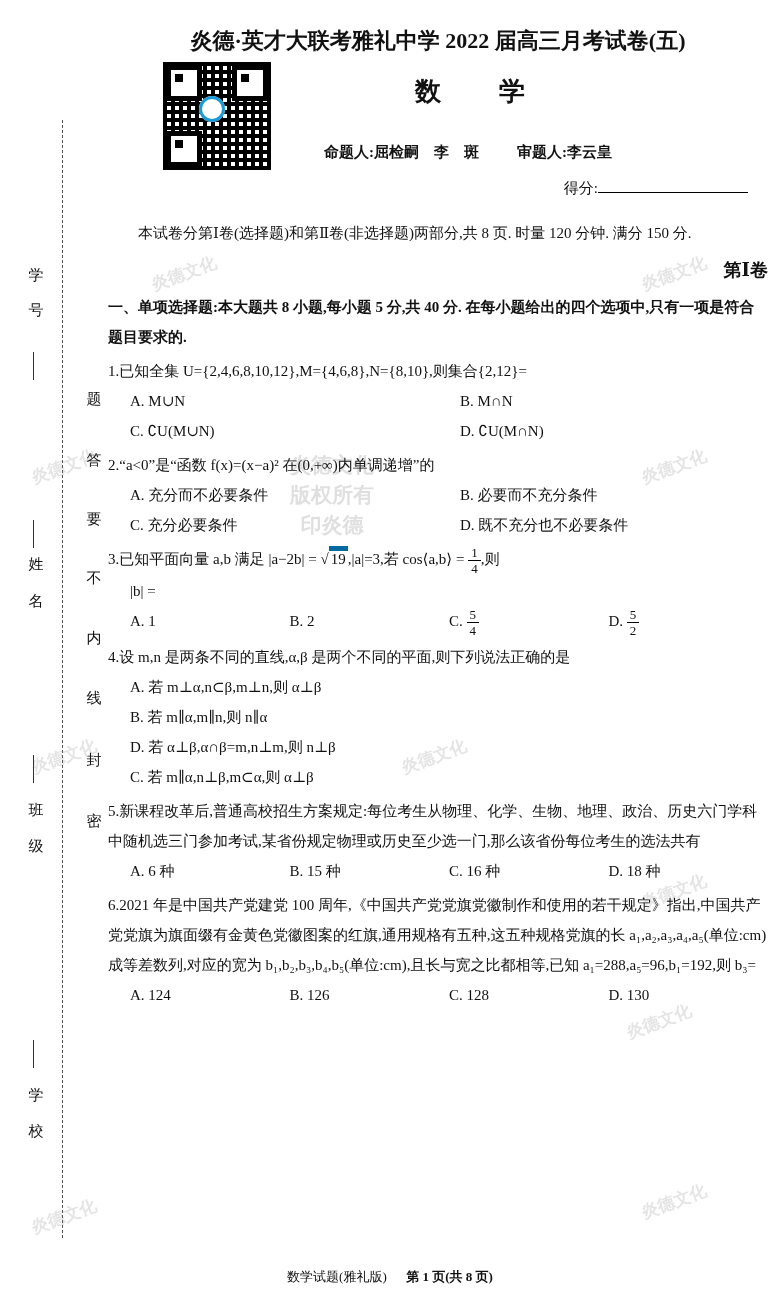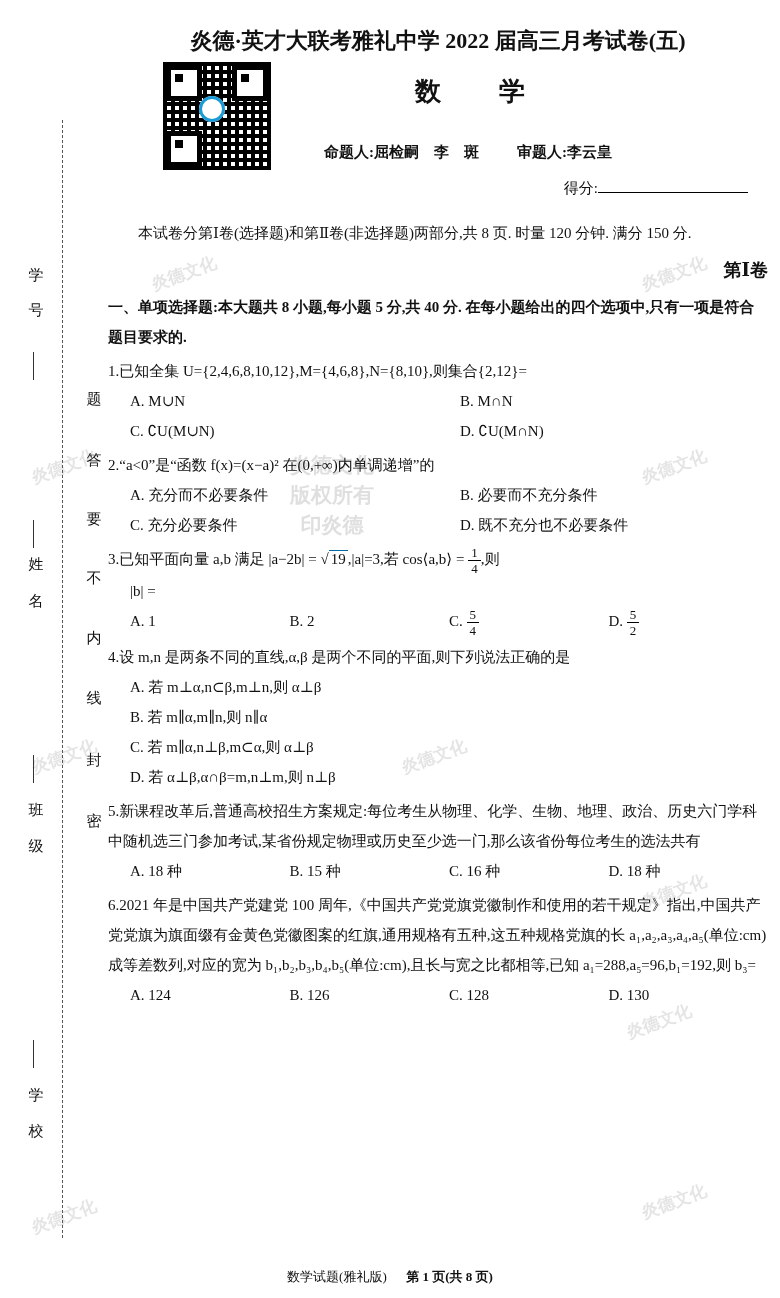--- a/index.html
+++ b/index.html
@@ -129,21 +129,21 @@
     margin-top:4px;
   }
   .indent { padding-left:22px; }
   .opts2 { display:flex; }
   .opts2 > div { width:50%; padding-left:22px; box-sizing:border-box; }
   .opts4 { display:flex; padding-left:22px; }
   .opts4 > div { width:25%; }
   .frac { display:inline-block; vertical-align:middle; text-align:center; font-size:13px; line-height:15px; }
   .frac .num { display:block; border-bottom:1px solid #000; padding:0 3px; }
   .frac .den { display:block; padding:0 3px; }
-  .sqrt { border-top:1px solid #0369a1; padding:0 2px; }
+  .sqrt { border-top:5px solid #0369a1; padding:0 2px; }
 
   .footer {
     position:absolute; left:0; right:0; bottom:12px;
     text-align:center; font-size:13px;
   }
   .footer .b { font-weight:bold; }
 
   
   .wm {
     position:absolute;
@@ -275,28 +275,28 @@
         <div>B. 2</div>
         <div><span>C.</span> <span class="frac"><span class="num">5</span><span class="den">4</span></span></div>
         <div><span>D.</span> <span class="frac"><span class="num">5</span><span class="den">2</span></span></div>
       </div>
     </div>
 
     <div class="q">
       <div><span>4.</span><span>设 m,n 是两条不同的直线,α,β 是两个不同的平面,则下列说法正确的是</span></div>
       <div class="indent">A. 若 m⊥α,n⊂β,m⊥n,则 α⊥β</div>
       <div class="indent">B. 若 m∥α,m∥n,则 n∥α</div>
+      <div class="indent">D. 若 α⊥β,α∩β=m,n⊥m,则 n⊥β</div>
       <div class="indent">C. 若 m∥α,n⊥β,m⊂α,则 α⊥β</div>
-      <div class="indent">D. 若 α⊥β,α∩β=m,n⊥m,则 n⊥β</div>
     </div>
 
     <div class="q">
       <div style="text-indent:0"><span>5.</span><span>新课程改革后,普通高校招生方案规定:每位考生从物理、化学、生物、地理、政治、历史六门学科中随机选三门参加考试,某省份规定物理或历史至少选一门,那么该省份每位考生的选法共有</span></div>
       <div class="opts4">
-        <div>A. 18 种</div>
+        <div>A. 6 种</div>
         <div>B. 15 种</div>
         <div>C. 16 种</div>
         <div>D. 18 种</div>
       </div>
     </div>
 
     <div class="q">
       <div><span>6.</span><span>2021 年是中国共产党建党 100 周年,《中国共产党党旗党徽制作和使用的若干规定》指出,中国共产党党旗为旗面缀有金黄色党徽图案的红旗,通用规格有五种,这五种规格党旗的长 a₁,a₂,a₃,a₄,a₅(单位:cm)成等差数列,对应的宽为 b₁,b₂,b₃,b₄,b₅(单位:cm),且长与宽之比都相等,已知 a₁=288,a₅=96,b₁=192,则 b₃=</span></div>
       <div class="opts4">
         <div>A. 124</div>

